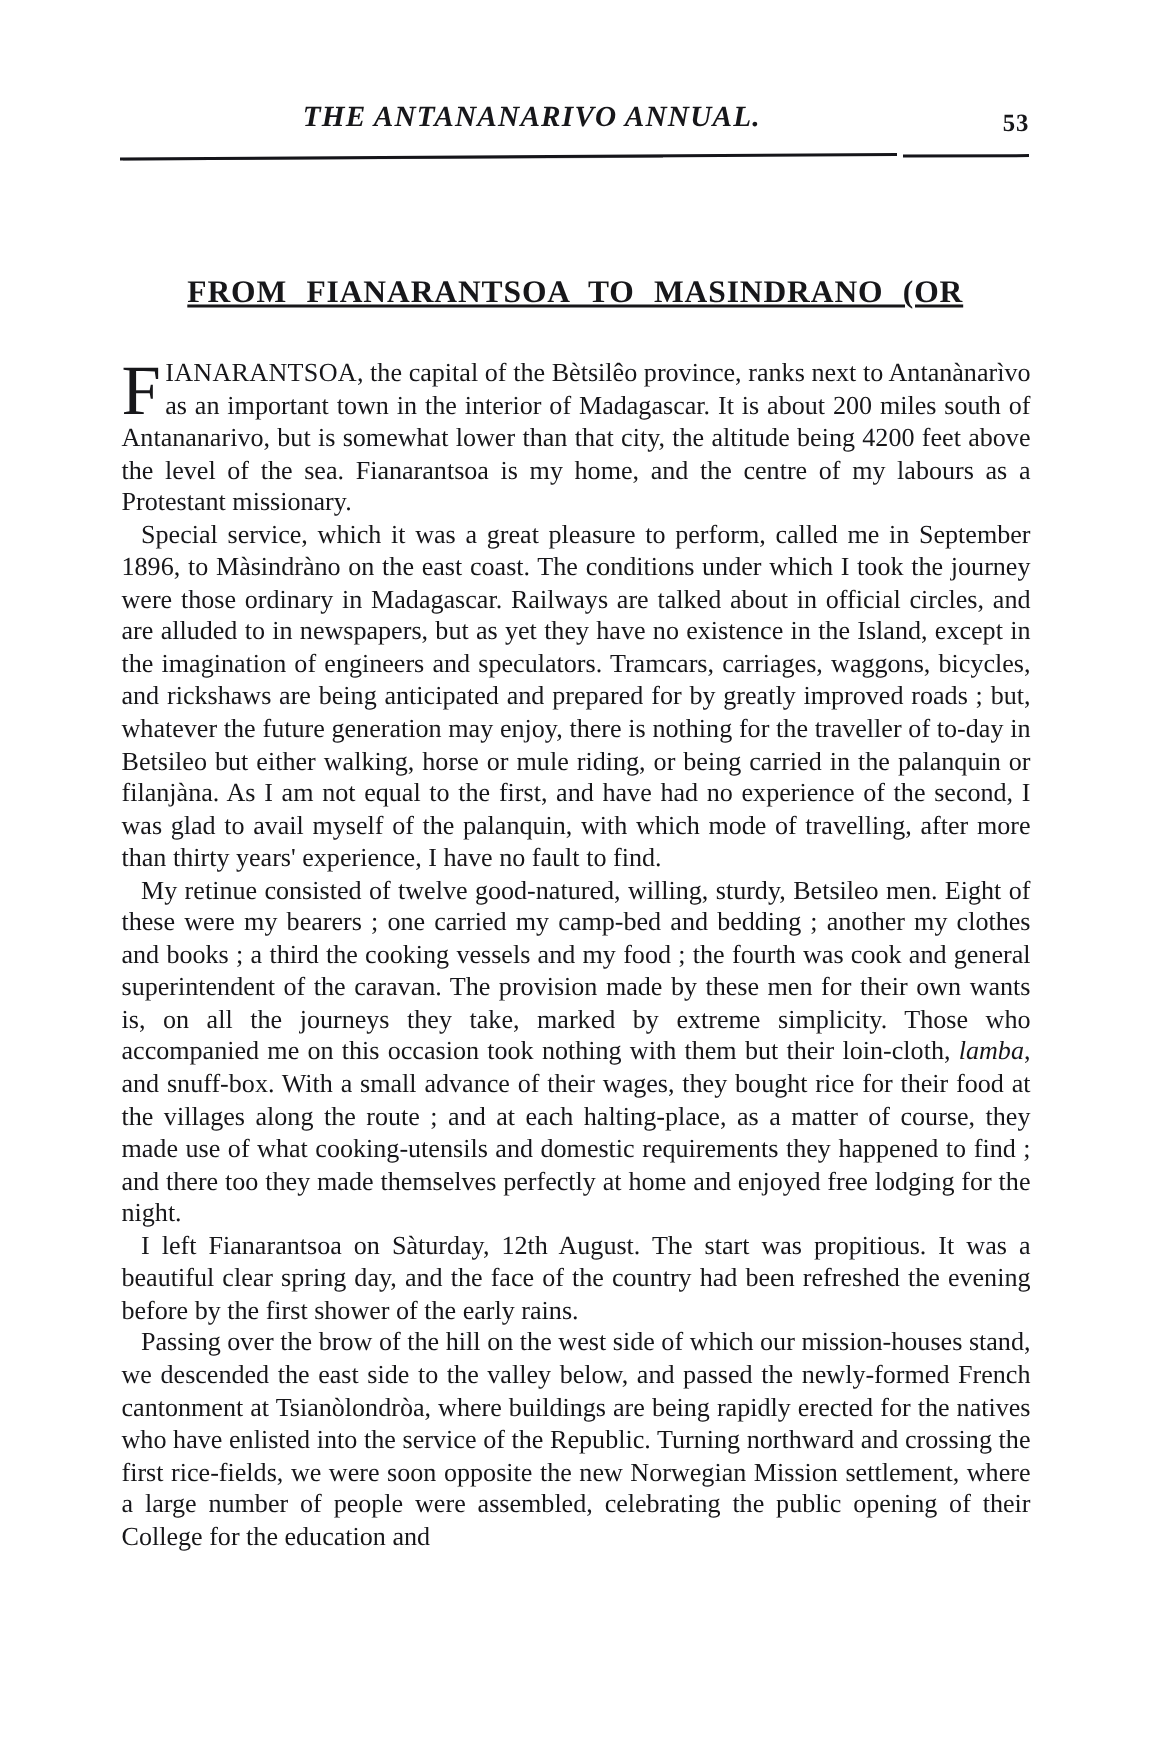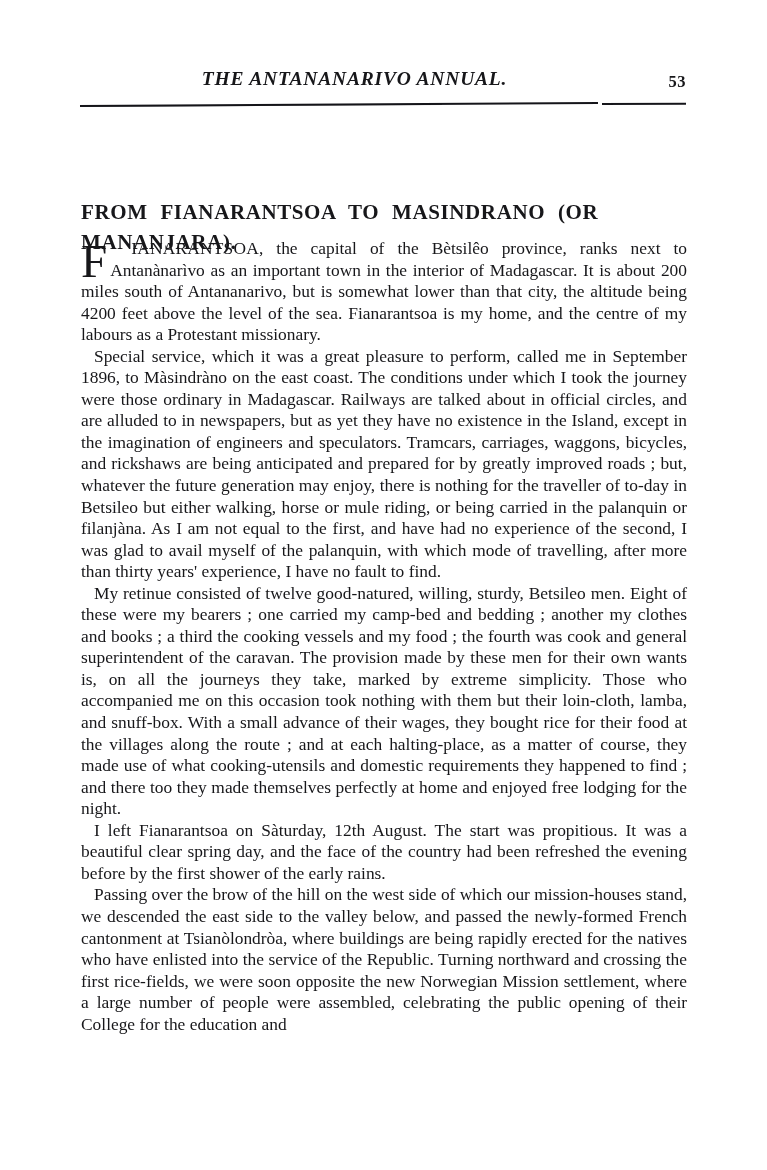--- a/index.html
+++ b/index.html
@@ -90,26 +90,27 @@
     height: 0.9px;
     opacity: 0.5;
     transform: rotate(-0.3deg);
     transform-origin: left center;
   }
 
   
   .article-title {
     position: absolute;
     left: 81px;
-    top: 183px;
+    top: 165px;
     width: 605px;
-    text-align: left;
+    text-align: center;
     font-size: 21px;
     letter-spacing: 0.6px;
     line-height: 30px;
+    text-decoration: underline;
   }
   .title-line-1 {
     display: block;
     word-spacing: 7px;
   }
   .title-line-2 {
     display: block;
     word-spacing: 2px;
   }
 
@@ -138,44 +139,43 @@
     float: left;
     font-size: 47px;
     line-height: 40px;
     padding: 2px 3px 0 0;
     margin-top: 1px;
     font-weight: 400;
     letter-spacing: 0;
   }
   .smallcaps-open {
     letter-spacing: 0.2px;
-    margin-left: 21px;
   }
   .it {
+    font-style: italic;
   }
 </style>
 </head>
 <body>
 
 <div class="page">
 
   <div class="running-head">
     <div class="rh-title">THE ANTANANARIVO ANNUAL.</div>
     <div class="rh-folio">53</div>
   </div>
 
   <div class="head-rule">
     <div class="seg seg-a"></div>
     <div class="seg seg-shadow"></div>
     <div class="seg seg-b"></div>
   </div>
 
   <h1 class="article-title">
     <span class="title-line-1">FROM  FIANARANTSOA  TO  MASINDRANO  (OR</span>
-    <span class="title-line-2">MANANJARA).</span>
   </h1>
 
   <div class="body-text">
 
     <p class="first">
       <span class="dropcap">F</span><span class="smallcaps-open">IANARANTSOA</span><span>, the capital of the Bètsilêo province, ranks next to Antanànarìvo as an important town in the interior of Madagascar.  It is about 200 miles south of Antananarivo, but is somewhat lower than that city, the altitude being 4200 feet above the level of the sea.  Fianarantsoa is my home, and the centre of my labours as a Protestant missionary.</span>
     </p>
 
     <p>
       <span>Special service, which it was a great pleasure to perform, called me in September 1896, to Màsindràno on the east coast.  The conditions under which I took the journey were those ordinary in Madagascar. Railways are talked about in official circles, and are alluded to in newspapers, but as yet they have no existence in the Island, except in the imagination of engineers and speculators.  Tramcars, carriages, waggons, bicycles, and rickshaws are being anticipated and prepared for by greatly improved roads ; but, whatever the future generation may enjoy, there is nothing for the traveller of to-day in Betsileo but either walking, horse or mule riding, or being carried in the palanquin or filanjàna.  As I am not equal to the first, and have had no experience of the second, I was glad to avail myself of the palanquin, with which mode of travelling, after more than thirty years' experience, I have no fault to find.</span>

